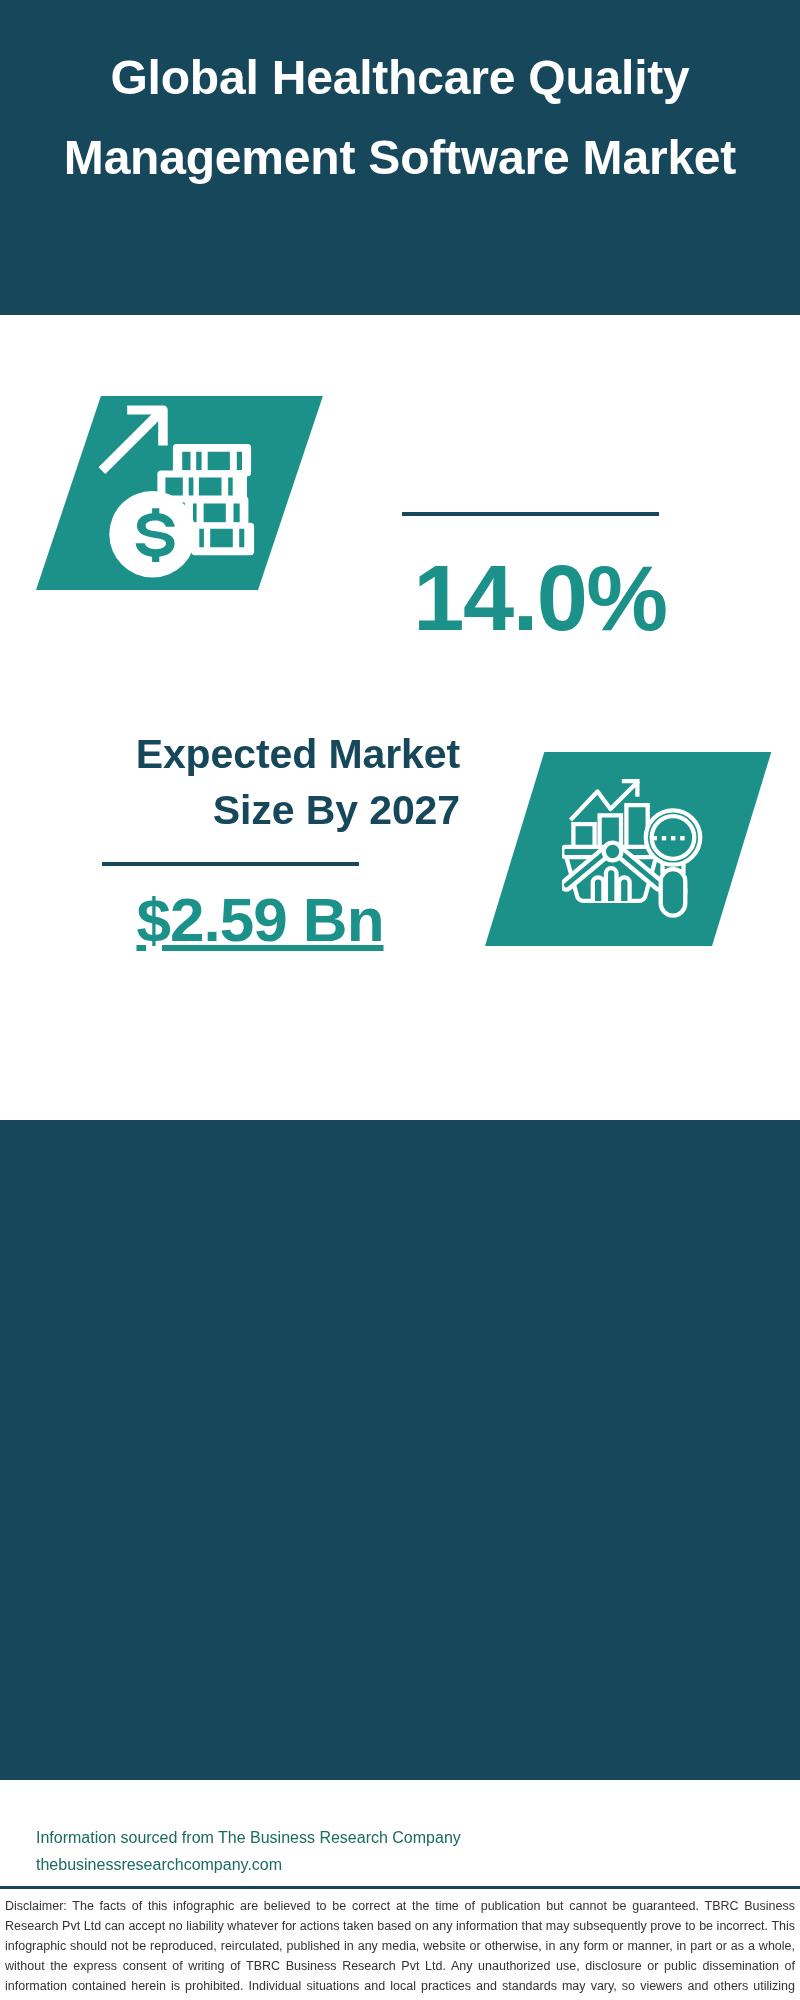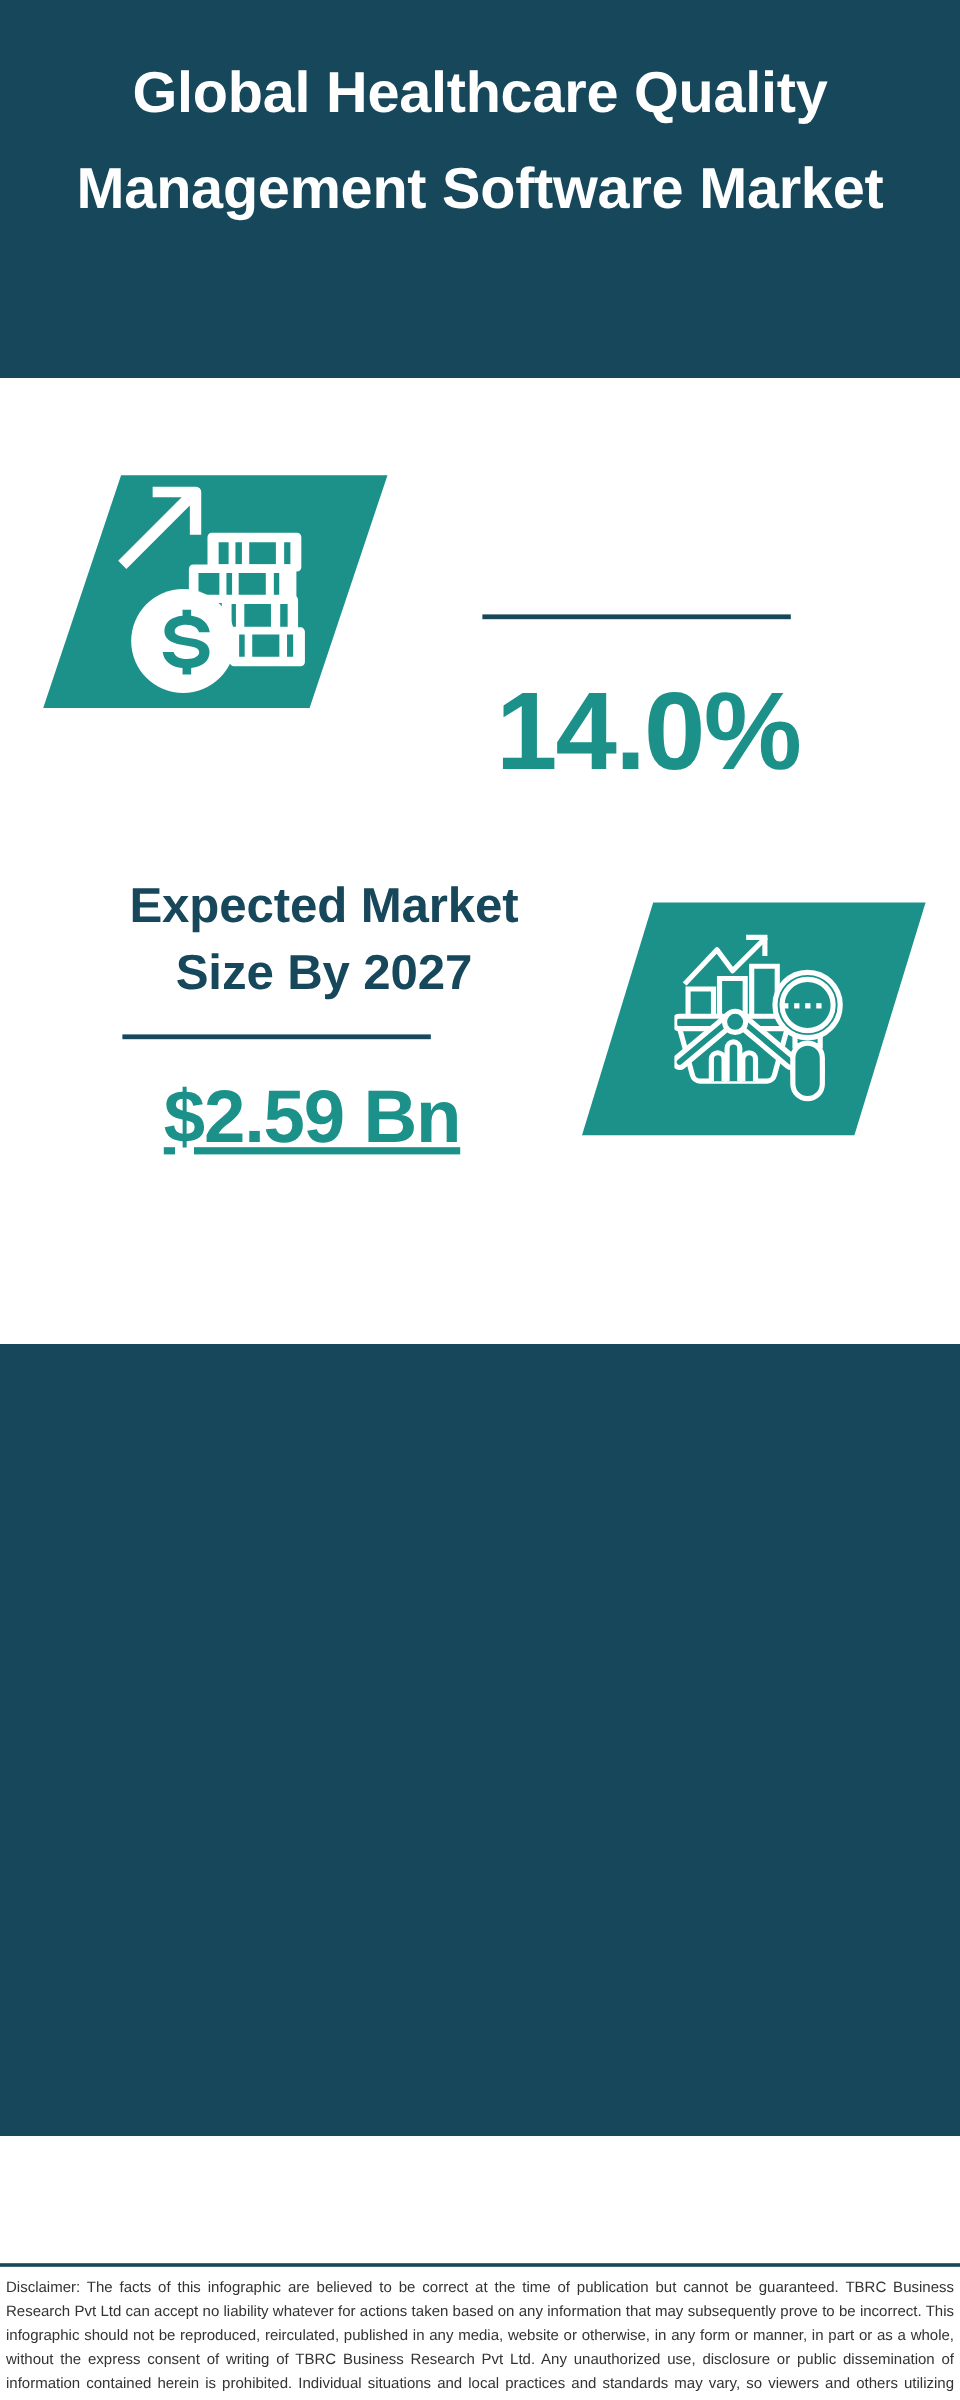--- a/index.html
+++ b/index.html
@@ -13,21 +13,21 @@
     font-size:48px;line-height:79.5px;font-weight:bold;letter-spacing:-0.2px;padding-top:38px;
     box-sizing:border-box;}
 
   
   .para{position:absolute;background:#1b918a;transform:skewX(-18.5deg);}
 
   
   .stat-label{position:absolute;color:#17475a;font-weight:bold;font-size:41px;line-height:56.8px;
     text-align:center;letter-spacing:-0.1px;}
   .stat-rule{position:absolute;background:#17475a;height:4px;}
-  .stat-value{position:absolute;color:#1b918a;font-weight:bold;text-align:center;margin-top:12px;}
+  .stat-value{position:absolute;color:#1b918a;font-weight:bold;text-align:center;}
 
   
   .dark{position:absolute;left:0;top:1120px;width:800px;height:660px;background:#17475a;}
 
   
   .src-text{position:absolute;color:#1b6b5e;font-size:16px;line-height:27px;}
   .foot-rule{position:absolute;background:#17475a;height:3px;}
   .disclaimer{position:absolute;color:#333;font-size:12.5px;line-height:20px;text-align:justify;}
 </style>
 </head>
@@ -118,24 +118,28 @@
 
       <g stroke="none" fill="#ffffff">
         <rect x="652.6" y="836.0" width="4.4" height="4.4"></rect>
         <rect x="661.8" y="836.0" width="4.4" height="4.4"></rect>
         <rect x="671.0" y="836.0" width="4.4" height="4.4"></rect>
         <rect x="680.2" y="836.0" width="4.4" height="4.4"></rect>
       </g>
     </svg>
   </div>
 
-  <div class="stat-label" style="left:70px;top:725.6px;width:400px;">
+  <div class="stat-label" style="left:60px;top:725.6px;width:400px;text-align:right;">
     <div>Expected Market</div>
     <div>Size By 2027</div>
   </div>
   <div class="stat-rule" style="left:102px;top:862px;width:257px;"></div>
   <div class="stat-value" style="left:60px;top:884px;width:400px;font-size:62px;line-height:71px;letter-spacing:-1px;text-decoration:underline;">$2.59 Bn</div>
 
   <div class="dark"></div>
 
+  <div class="src-text" style="left:36px;top:1824px;width:440px;">
+    <div>Information sourced from The Business Research Company</div>
+    <div>thebusinessresearchcompany.com</div>
+  </div>
   <div class="foot-rule" style="left:0;top:1886px;width:800px;"></div>
   <div class="disclaimer" style="left:5px;top:1896px;width:790px;">Disclaimer: The facts of this infographic are believed to be correct at the time of publication but cannot be guaranteed. TBRC Business Research Pvt Ltd can accept no liability whatever for actions taken based on any information that may subsequently prove to be incorrect. This infographic should not be reproduced, reirculated, published in any media, website or otherwise, in any form or manner, in part or as a whole, without the express consent of writing of TBRC Business Research Pvt Ltd. Any unauthorized use, disclosure or public dissemination of information contained herein is prohibited. Individual situations and local practices and standards may vary, so viewers and others utilizing information contained within a presentation are free to adopt differing standards and approaches as they see fit.</div>
 </div>
 
 </body></html>

